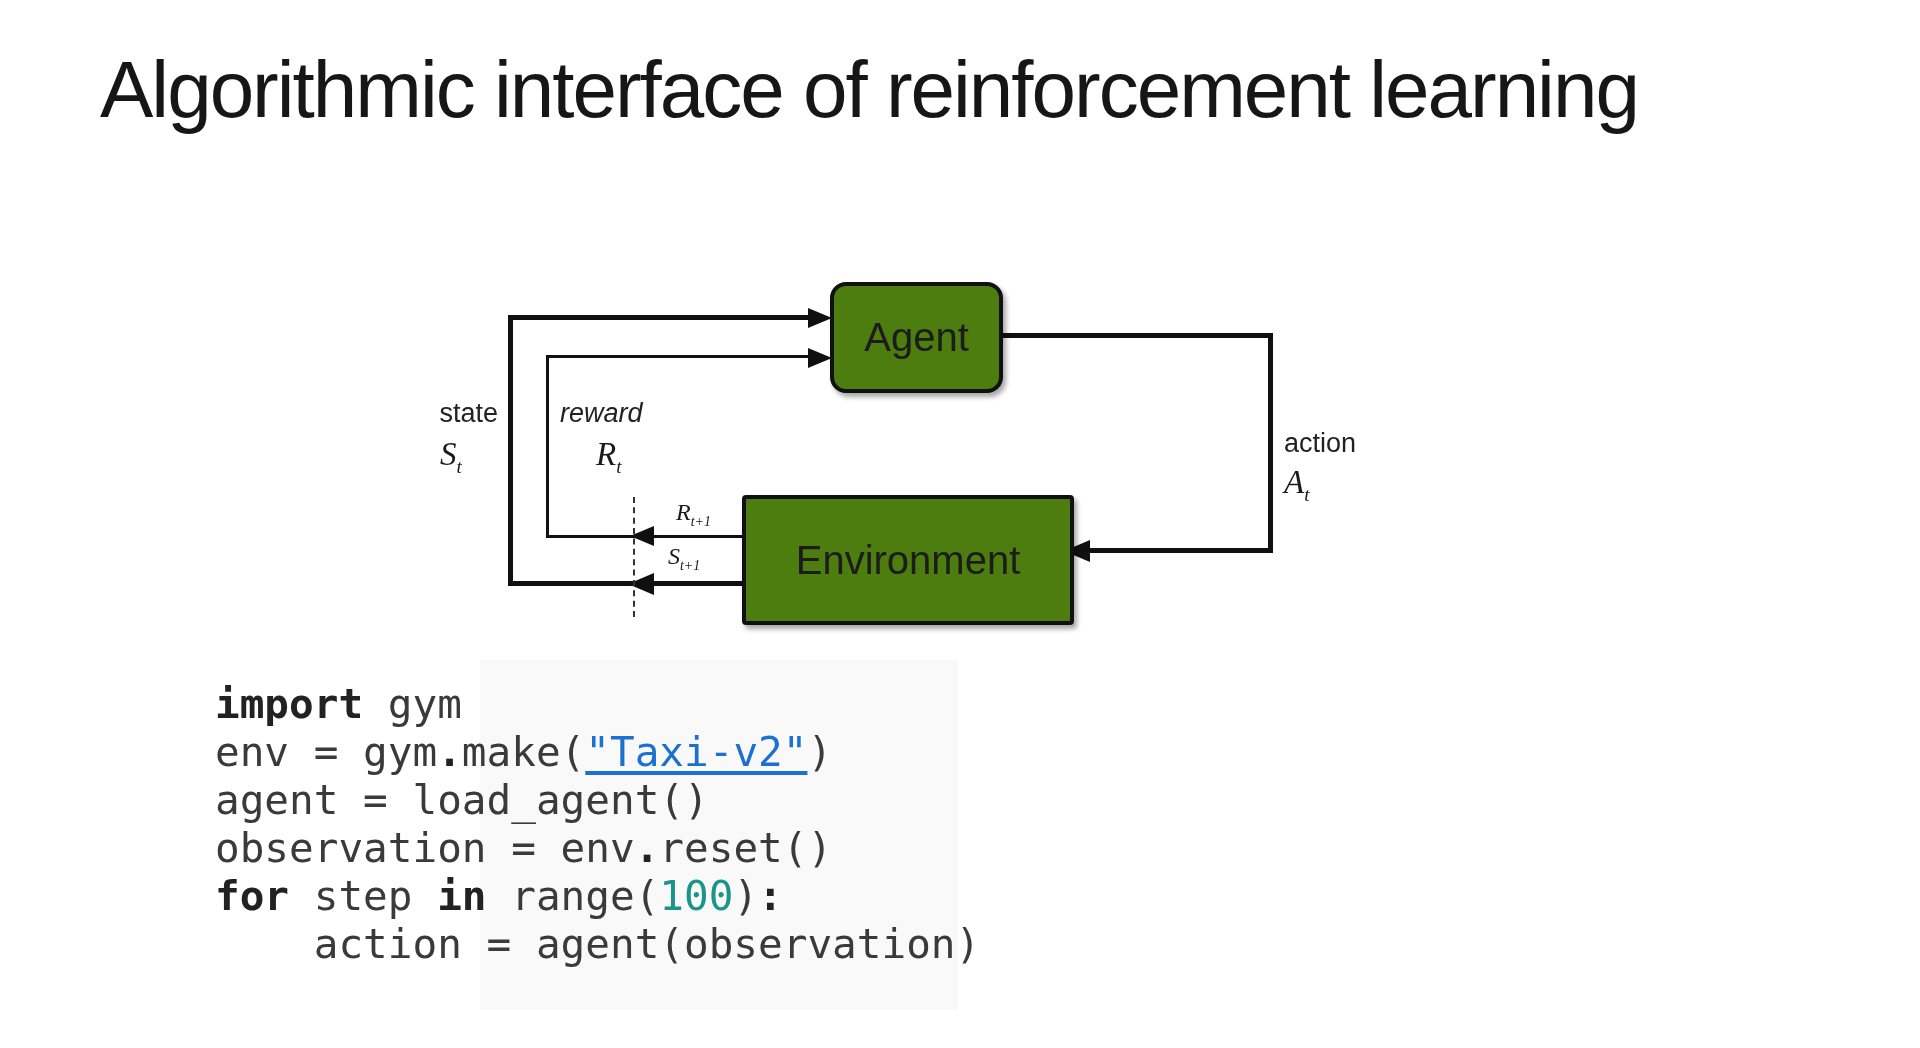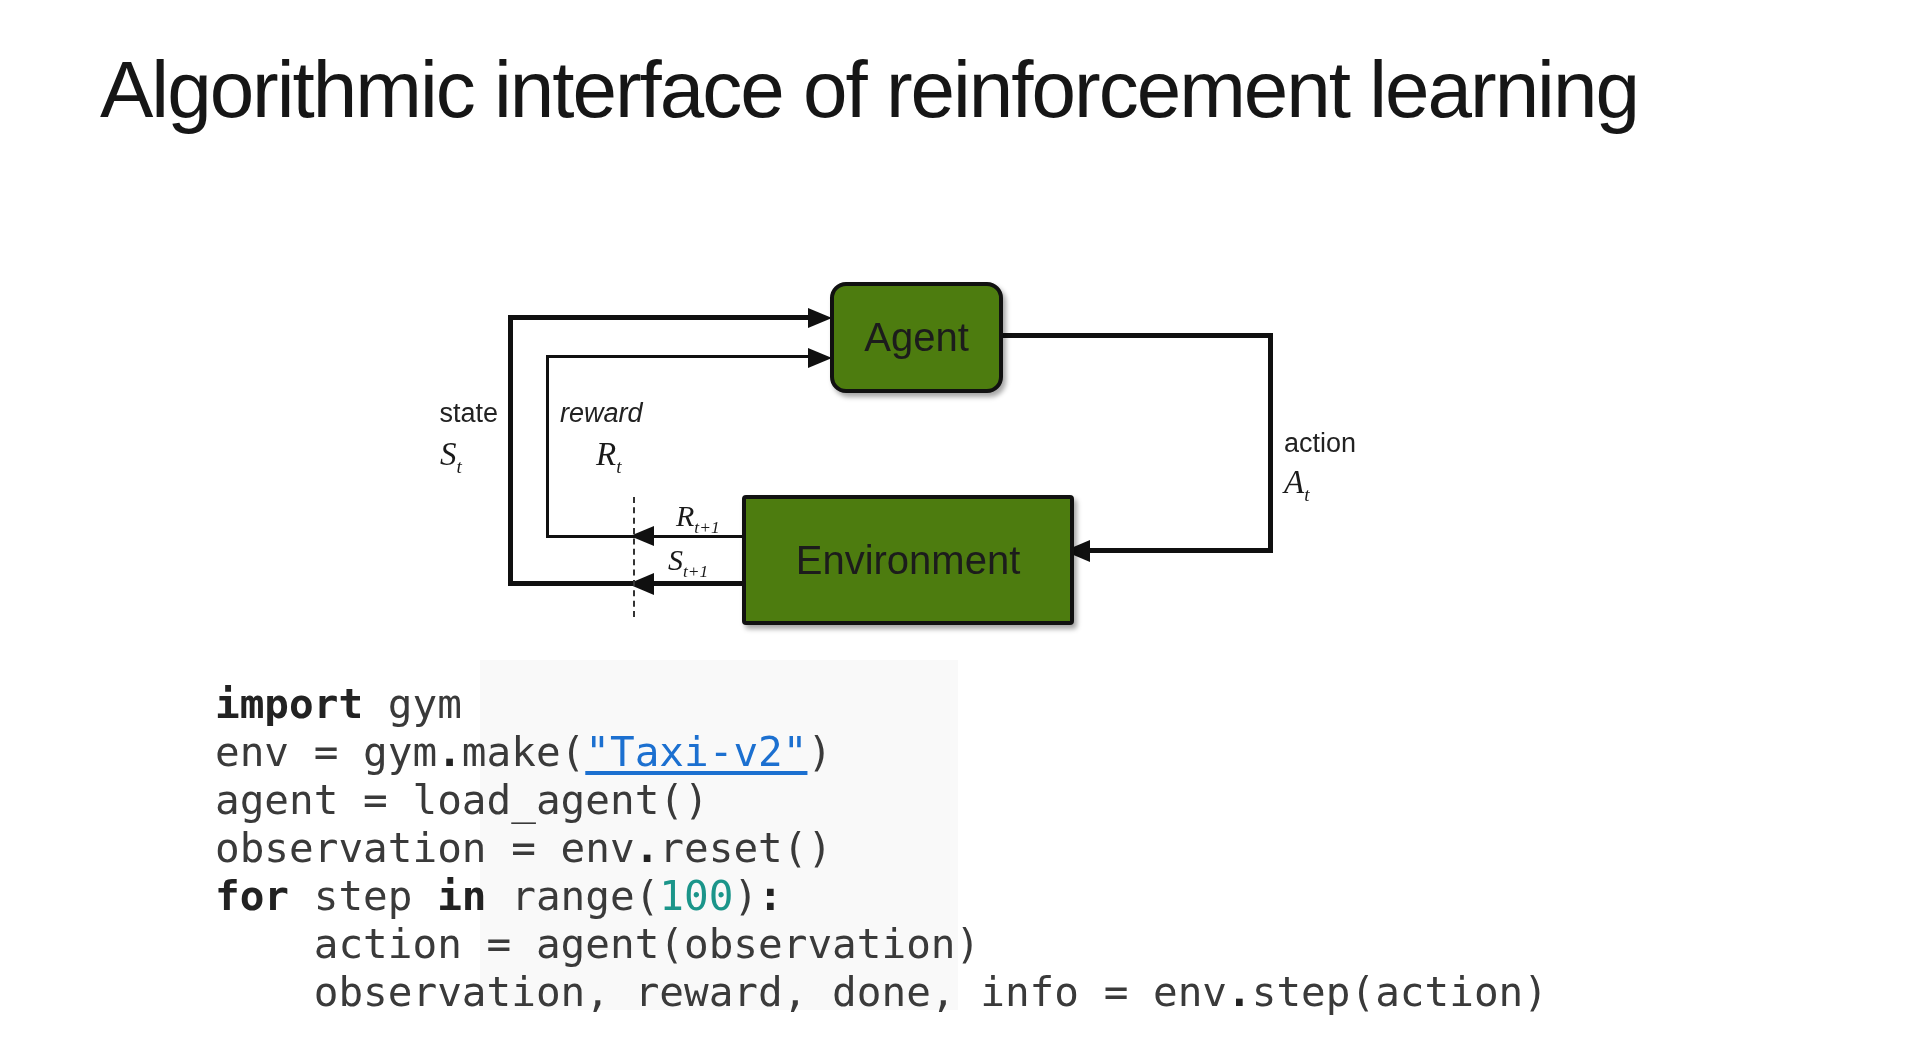--- a/index.html
+++ b/index.html
@@ -36,21 +36,21 @@
   }
   .dlabel{
     position:absolute;font-family:"Liberation Sans",sans-serif;
     font-size:27px;color:#222;white-space:nowrap;
   }
   .mathlabel{
     position:absolute;font-family:"Liberation Serif","DejaVu Serif",serif;
     font-style:italic;font-size:33px;color:#1a1a1a;white-space:nowrap;
   }
   .mathlabel sub{font-size:0.58em;font-style:italic;line-height:0;}
-  .mathsmall{font-size:30px;}
+  .mathsmall{font-size:24px;}
 
   
   .code-backdrop{position:absolute;background:rgba(0,0,0,0.022);}
   .code-block{
     position:absolute;left:215px;top:680px;
     font-family:"DejaVu Sans Mono","Liberation Mono",monospace;
     font-size:41px;line-height:48px;color:var(--c-base,#3a3a3a);
   }
   .code-line{white-space:pre;height:48px;}
   .tok-k{font-weight:bold;color:var(--c-kw,#222);}
@@ -112,16 +112,15 @@
 
   </div>
 
   <div class="code-block">
       <div class="code-line"><span class="tok-k">import</span><span class="tok-n"> gym</span></div>
       <div class="code-line"><span class="tok-n">env = gym</span><span class="tok-o">.</span><span class="tok-n">make(</span><span class="tok-s">"Taxi-v2"</span><span class="tok-n">)</span></div>
       <div class="code-line"><span class="tok-n">agent = load_agent()</span></div>
       <div class="code-line"><span class="tok-n">observation = env</span><span class="tok-o">.</span><span class="tok-n">reset()</span></div>
       <div class="code-line"><span class="tok-k">for</span><span class="tok-n"> step </span><span class="tok-k">in</span><span class="tok-n"> range(</span><span class="tok-m">100</span><span class="tok-n">)</span><span class="tok-o">:</span></div>
       <div class="code-line"><span class="tok-n">    action = agent(observation)</span></div>
-      <div class="code-line"><span class="tok-n">    observation, reward, done, info = env</span><span class="tok-o">.</span><span class="tok-n">step(action)</span></div>
     </div>
 
 </div>
 
 </body></html>

